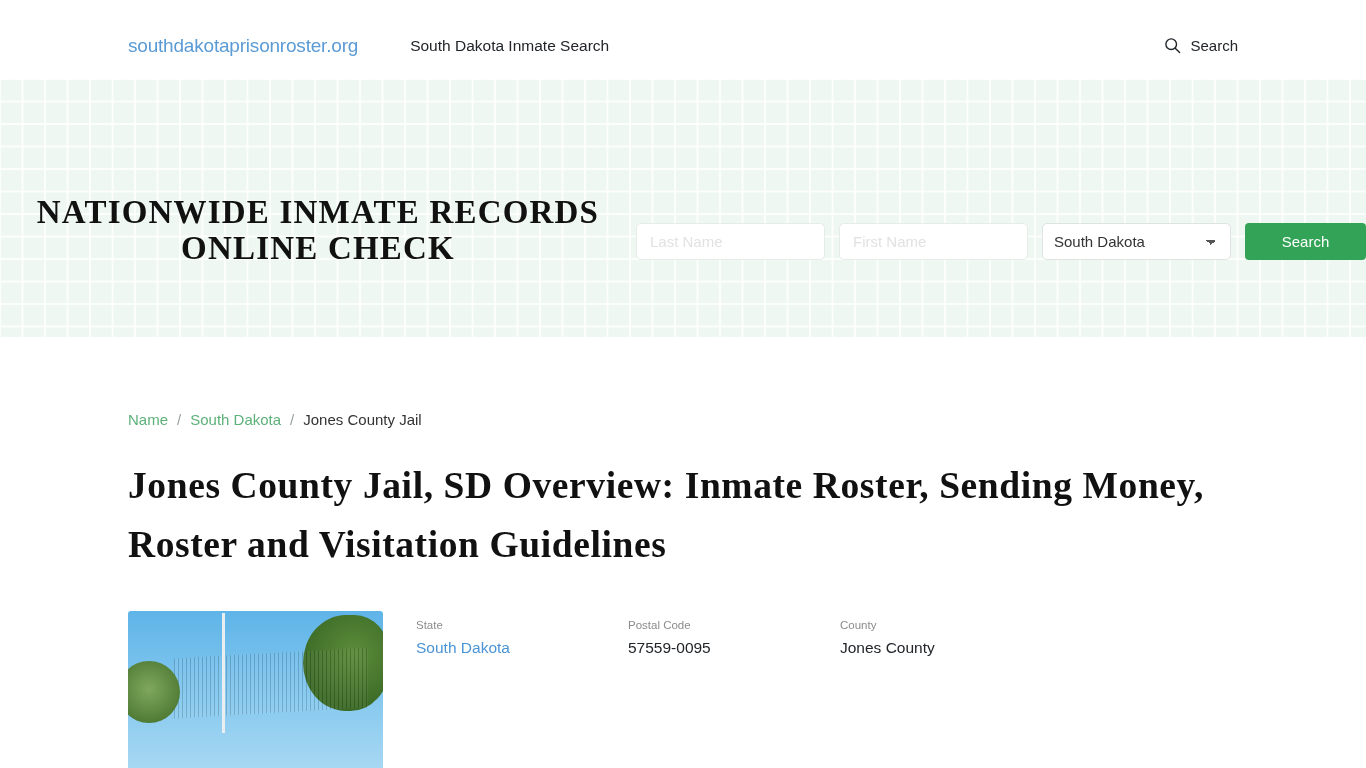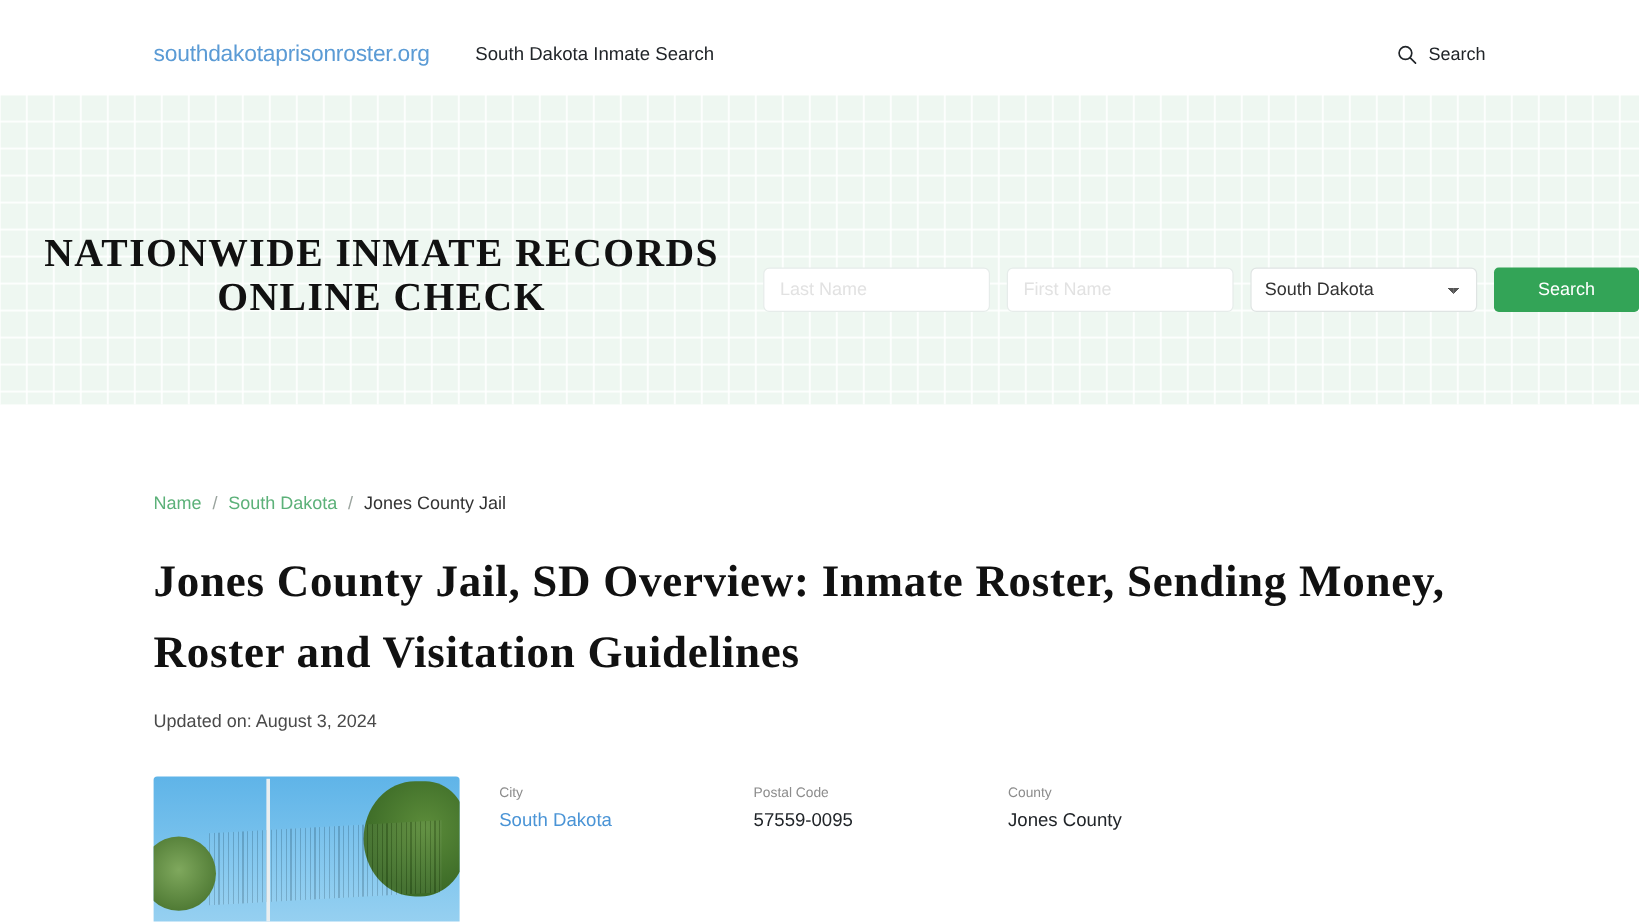--- a/index.html
+++ b/index.html
@@ -22,21 +22,21 @@
     position: relative;
   }
   .brand {
     font-size: 19px;
     color: #5b9bd5;
     text-decoration: none;
     letter-spacing: -0.2px;
     white-space: nowrap;
   }
   .nav-link {
-    margin-left: 38px;
+    margin-left: 52px;
     font-size: 15.5px;
     color: #212529;
     text-decoration: none;
     white-space: nowrap;
   }
   .header-search {
     margin-left: auto;
     display: flex;
     align-items: center;
     gap: 9px;
@@ -276,33 +276,32 @@
   <nav class="breadcrumb">
       <a href="#" class="">Name</a>
       <span class="sep">/</span>
       <a href="#" class="">South Dakota</a>
       <span class="sep">/</span>
       <span class="current">Jones County Jail</span>
     </nav>
 
   <h2 class="page-title">Jones County Jail, SD Overview: Inmate Roster, Sending Money, Roster and Visitation Guidelines</h2>
 
-  <div class="updated">Updated on: August 3, 2024</div>
 
   <div class="info-row">
     <div class="facility-photo">
       <div class="photo-tree-r"></div>
       <div class="photo-building"></div>
       <div class="photo-pole"></div>
       <div class="photo-tree-l"></div>
 
     </div>
     <div class="info-fields">
         <div class="info-cell">
-          <div class="info-label">City</div>
+          <div class="info-label">State</div>
           <div class="info-value"><a href="#">South Dakota</a></div>
         </div>
         <div class="info-cell">
           <div class="info-label">Postal Code</div>
           <div class="info-value">57559-0095</div>
         </div>
         <div class="info-cell">
           <div class="info-label">County</div>
           <div class="info-value">Jones County</div>
         </div>

